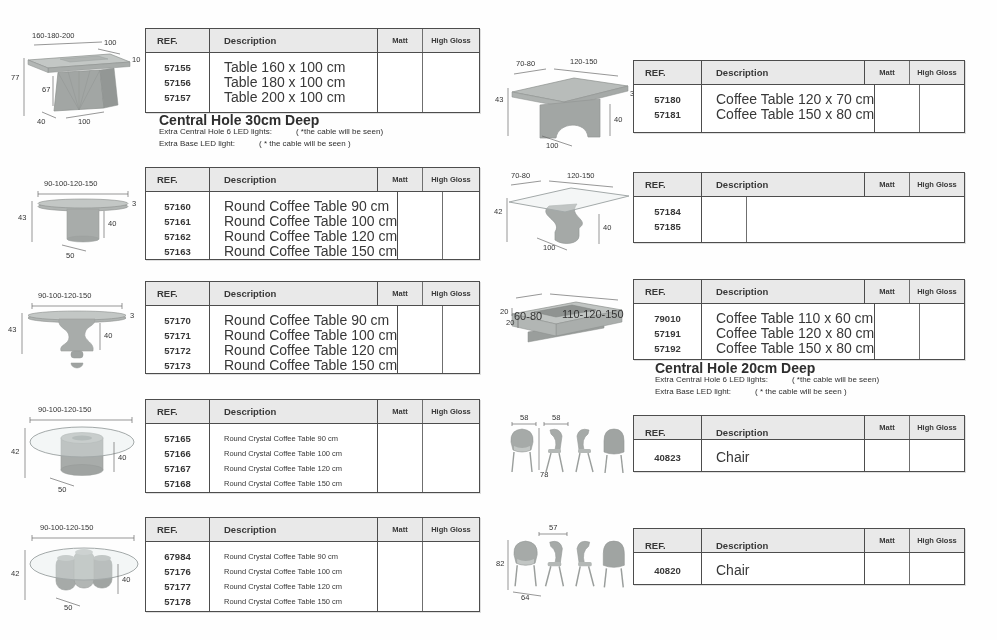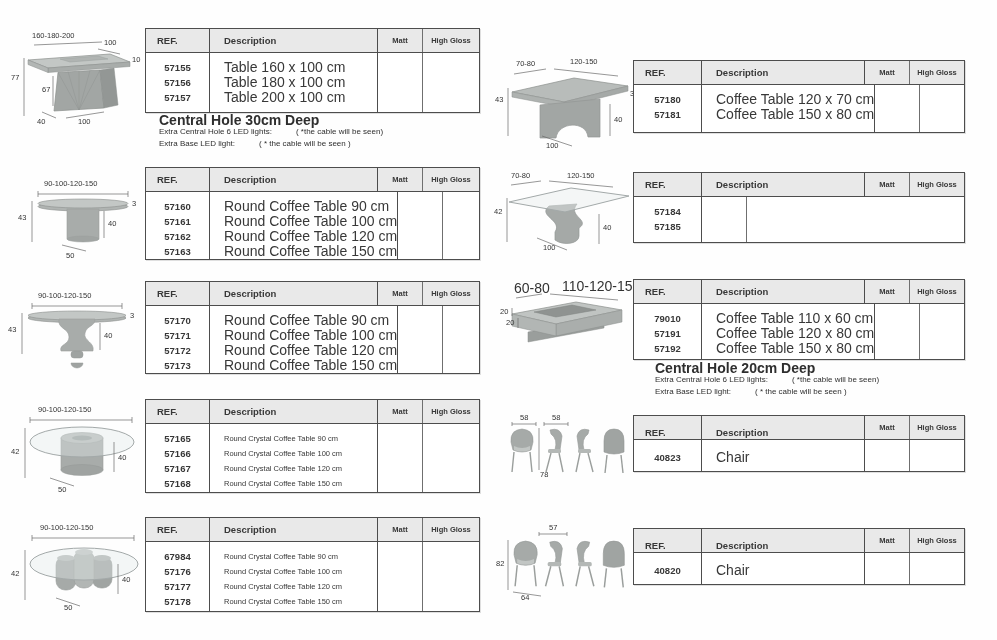--- a/index.html
+++ b/index.html
@@ -30,21 +30,21 @@
   
   .notes{position:absolute;color:#2e2e2e;}
   .notes .title{font-weight:bold;font-size:14px;line-height:12px;}
   .note-line{display:flex;font-size:8px;line-height:12px;}
   .note-line .nl-paren{margin-left:24px;}
 
   
   .drawing{position:absolute;text-decoration:underline;}
   .drawing svg{display:block;overflow:visible;}
   .dim{position:absolute;font-size:7.5px;line-height:8px;color:#333;white-space:nowrap;}
-  .dim-lg{font-size:14px;}
+  .dim-lg{font-size:11px;margin-top:28px;}
   .dimline{stroke:#6a6a6a;stroke-width:0.7;}
 </style>
 </head>
 <body>
 
 <svg width="0" height="0" style="position:absolute" aria-hidden="true">
   <defs>
     <g id="chair-front">
       <path d="M1,15 Q0,3 12,2 Q24,3 23,15 L21,23 Q12,27 3,23 Z" fill="#a6aaa8" stroke="#959997" stroke-width="0.6"></path>
       <path d="M4,19 Q12,23 20,19 L20,23 Q12,26 4,23 Z" fill="#c2c6c4"></path>

